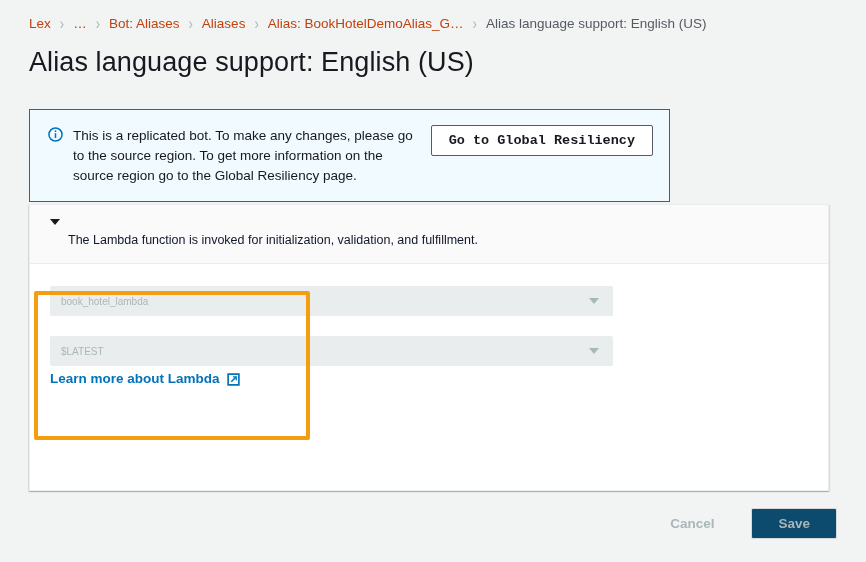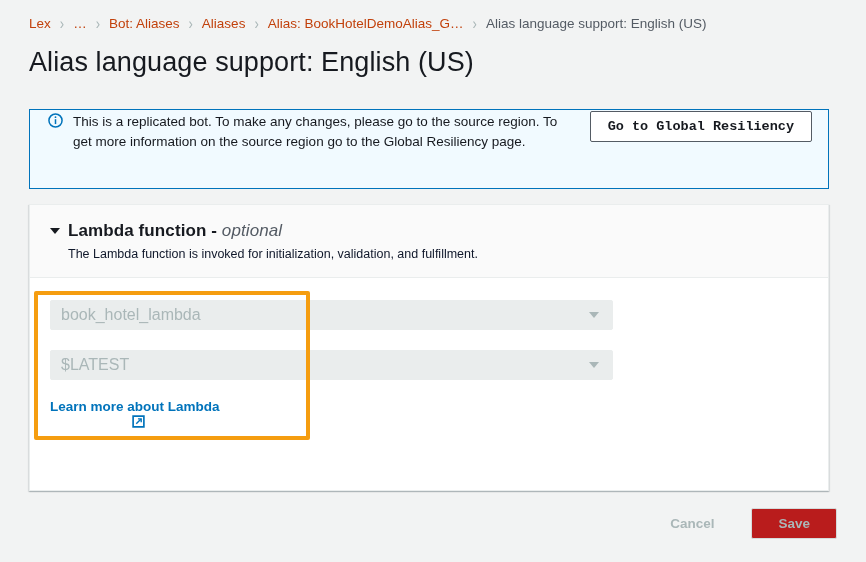--- a/index.html
+++ b/index.html
@@ -50,27 +50,27 @@
     letter-spacing: 0.1px;
     color: #16191f;
     line-height: 34px;
   }
 
   
   .alert {
     position: absolute;
     left: 29px;
     top: 109px;
-    width: 800px;
+    width: 641px;
     min-height: 80px;
     background: #f1faff;
     border: 1px solid #0073bb;
     display: flex;
     align-items: flex-start;
-    padding: 1px 16px 15px 15px;
+    padding: 15px 16px 15px 15px;
   }
   .alert-icon {
     flex: 0 0 auto;
     margin: 2px 10px 0 3px;
     width: 15px;
     height: 15px;
   }
   .alert-text {
     flex: 1 1 auto;
     font-size: 13.5px;
@@ -161,21 +161,21 @@
   .select {
     width: 563px;
     height: 30px;
     background: #eaeded;
     border: 1px solid #eaeded;
     border-radius: 2px;
     display: flex;
     align-items: center;
     padding: 0 10px;
     color: #aab7b8;
-    font-size: 16px;
+    font-size: 10px;
     cursor: not-allowed;
     position: relative;
   }
   .select-value {
     flex: 1 1 auto;
     overflow: hidden;
     white-space: nowrap;
     text-overflow: ellipsis;
   }
   .select-caret {
@@ -198,27 +198,26 @@
     height: 149px;
     border: 4px solid #f59d10;
     border-radius: 2px;
     pointer-events: none;
     z-index: 5;
   }
 
   .learn-link {
     display: inline-flex;
     align-items: center;
-    margin-top: 19px;
+    margin-top: 5px;
     color: #0073bb;
     font-size: 13.5px;
     font-weight: bold;
     text-decoration: none;
     cursor: pointer;
-    flex-direction: column;
   }
   .ext-icon {
     margin-left: 7px;
     width: 13px;
     height: 13px;
     position: relative;
     top: 1px;
   }
 
   
@@ -234,21 +233,21 @@
     background: transparent;
     border: none;
     color: #aab7b8;
     font-family: "Liberation Sans", sans-serif;
     font-size: 13.5px;
     font-weight: bold;
     padding: 7px 13px;
     cursor: default;
   }
   .btn-save {
-    background: #b91c1c;
+    background: #0c4a6e;
     border: 1px solid #d5dbdb;
     border-radius: 2px;
     color: #aab7b8;
     font-family: "Liberation Sans", sans-serif;
     font-size: 13.5px;
     font-weight: bold;
     padding: 7px 26px;
     height: 31px;
     cursor: default;
   }
@@ -281,21 +280,20 @@
     </svg>
   </span>
   <div class="alert-text">This is a replicated bot. To make any changes, please go to the source region. To get more information on the source region go to the Global Resiliency page.</div>
   <button class="alert-btn">Go to Global Resiliency</button>
 </div>
 
 <section class="card">
   <div class="card-header">
     <div class="card-header-row">
       <span class="caret"></span>
-      <span class="card-title"><span>Lambda function - </span><span class="optional">optional</span></span>
     </div>
     <div class="card-desc">The Lambda function is invoked for initialization, validation, and fulfillment.</div>
   </div>
 
   <div class="card-body">
     
     <div>
       <div class="select">
         <span class="select-value">book_hotel_lambda</span>
         <span class="select-caret"></span>

